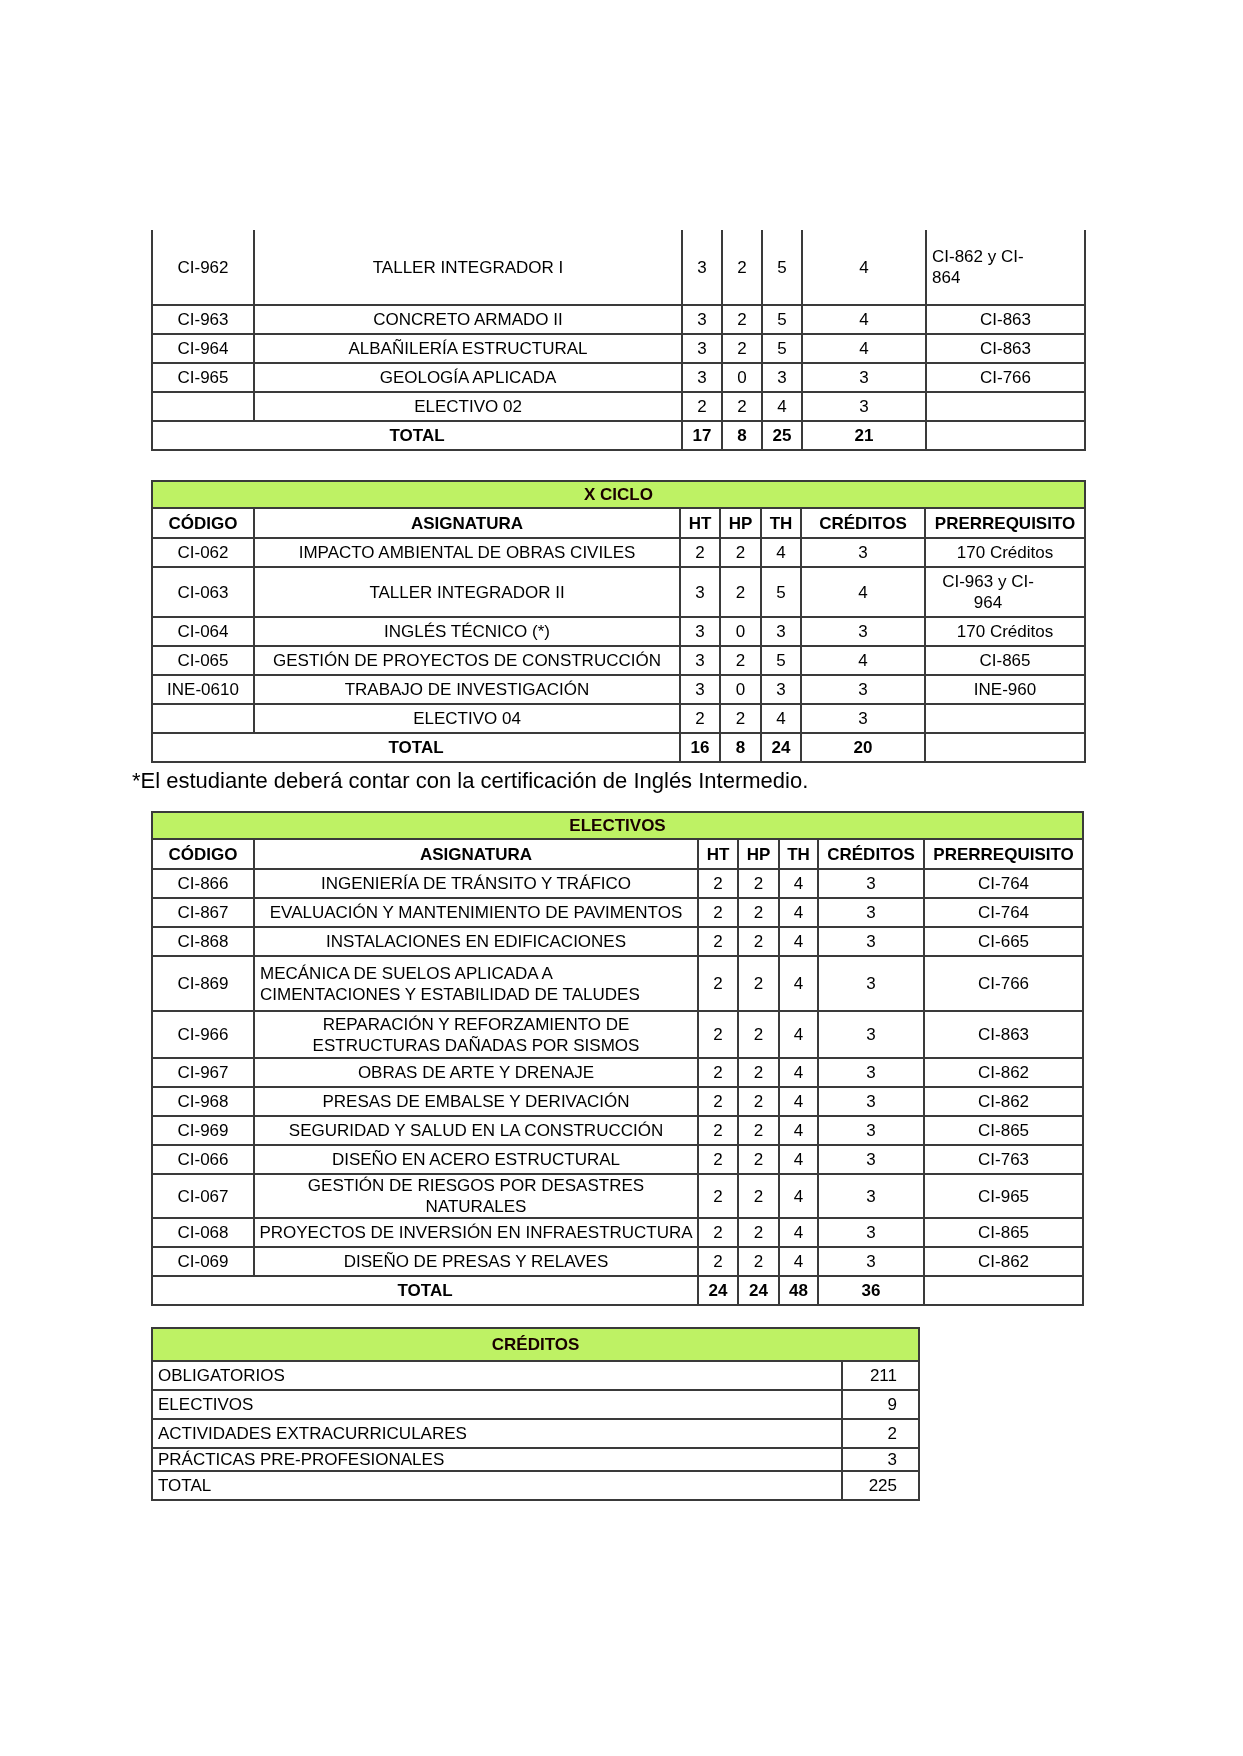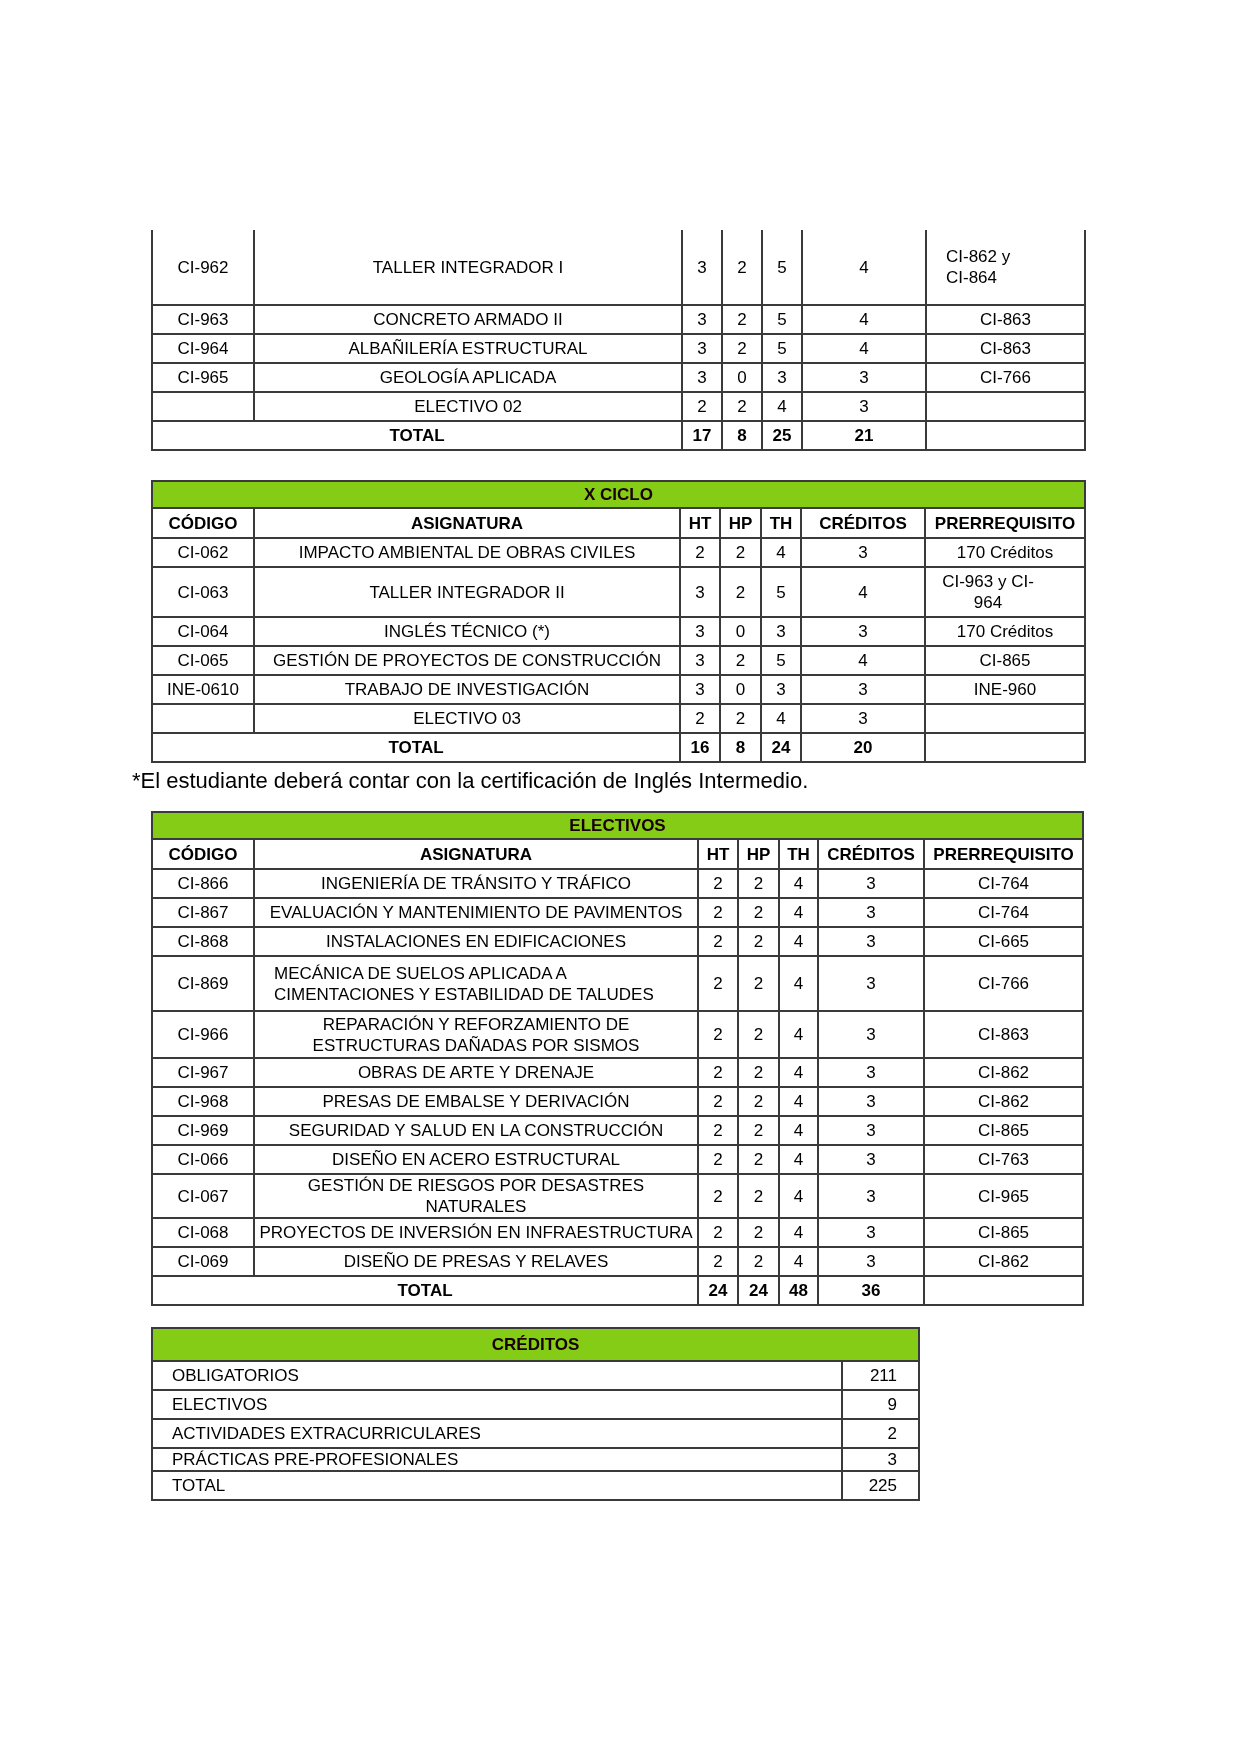--- a/index.html
+++ b/index.html
@@ -3,23 +3,23 @@
 <meta charset="utf-8">
 <style>
   html, body { margin: 0; padding: 0; background: #ffffff; }
   body { width: 1243px; height: 1756px; position: relative; overflow: hidden;
          font-family: "Liberation Sans", sans-serif; color: #000; }
   table { position: absolute; border-collapse: collapse; table-layout: fixed;
           font-family: "Liberation Sans", sans-serif; font-size: 17px; }
   td, th { border: 2px solid #3a3a3a; padding: 0 2px; text-align: center;
            vertical-align: middle; line-height: 21px; overflow: hidden; }
   th { font-weight: bold; font-size: 17px; }
-  .band td { background: #84cc16; font-weight: bold; color: #1a0000; height: 25px; }
+  .band td { background: #bef264; font-weight: bold; color: #1a0000; height: 25px; }
   .total td { font-weight: bold; }
-  td.left { text-align: left; padding-left: 19px; }
+  td.left { text-align: left; padding-left: 5px; }
   td.right { text-align: right; padding-right: 21px; }
   #t-ix { left: 151px; top: 230px; width: 933px; }
   #t-ix tr:first-child td { border-top: none; }
   #t-x { left: 151px; top: 480px; width: 933px; }
   #t-el { left: 151px; top: 811px; width: 931px; }
   #t-cr { left: 151px; top: 1327px; width: 767px; }
   .footnote { position: absolute; left: 132px; top: 768px; font-size: 22px;
               font-family: "Liberation Sans", sans-serif; }
 </style>
 </head>
@@ -155,21 +155,21 @@
         <td>INE-0610</td>
         <td>TRABAJO DE INVESTIGACIÓN</td>
         <td>3</td>
         <td>0</td>
         <td>3</td>
         <td>3</td>
         <td>INE-960</td>
       </tr>
       <tr style="height: 29px;">
         <td></td>
-        <td>ELECTIVO 03</td>
+        <td>ELECTIVO 04</td>
         <td>2</td>
         <td>2</td>
         <td>4</td>
         <td>3</td>
         <td></td>
       </tr>
       <tr class="total" style="height: 29px;">
         <td colspan="2">TOTAL</td>
         <td>16</td>
         <td>8</td>

